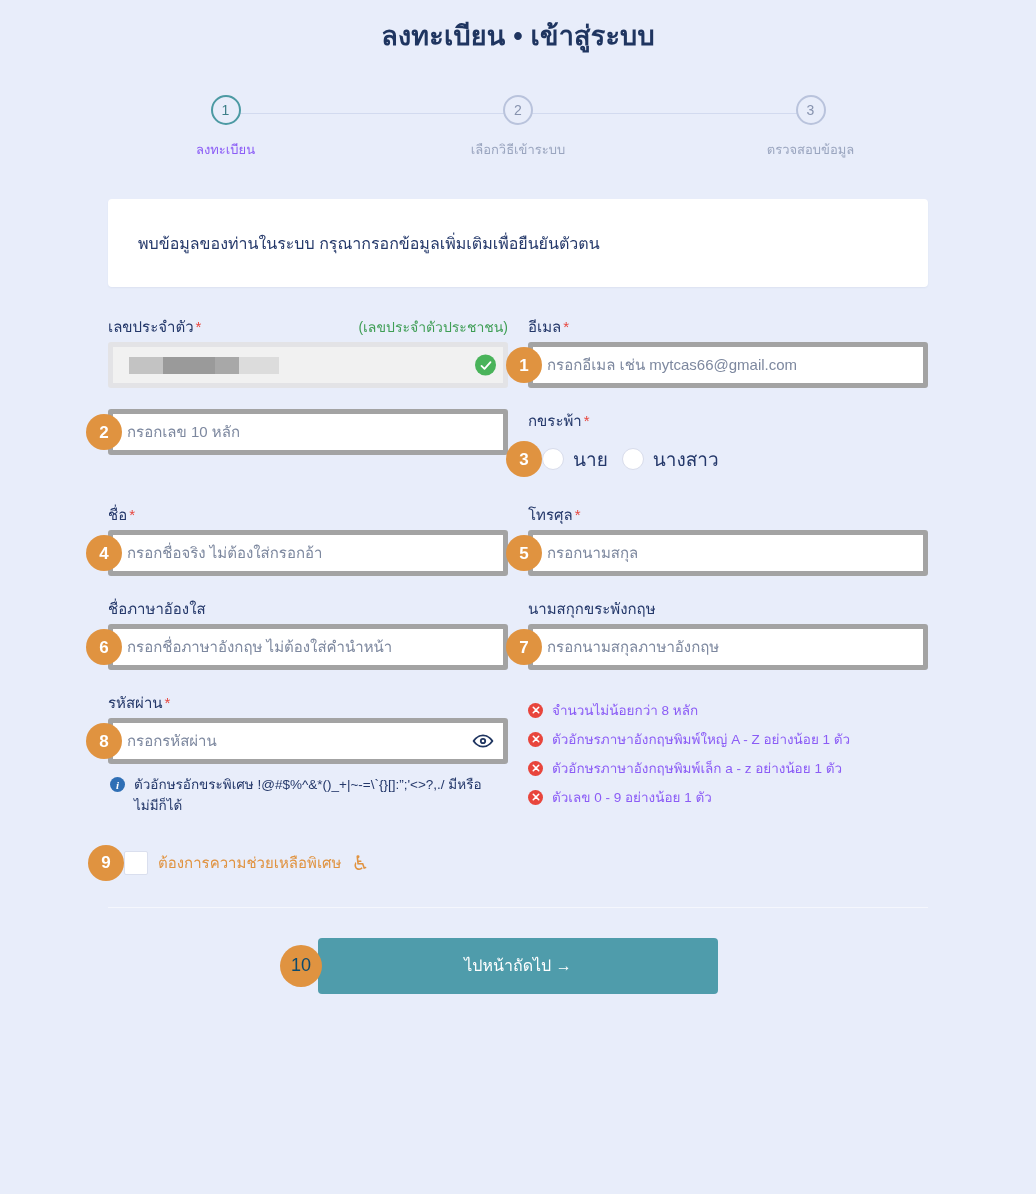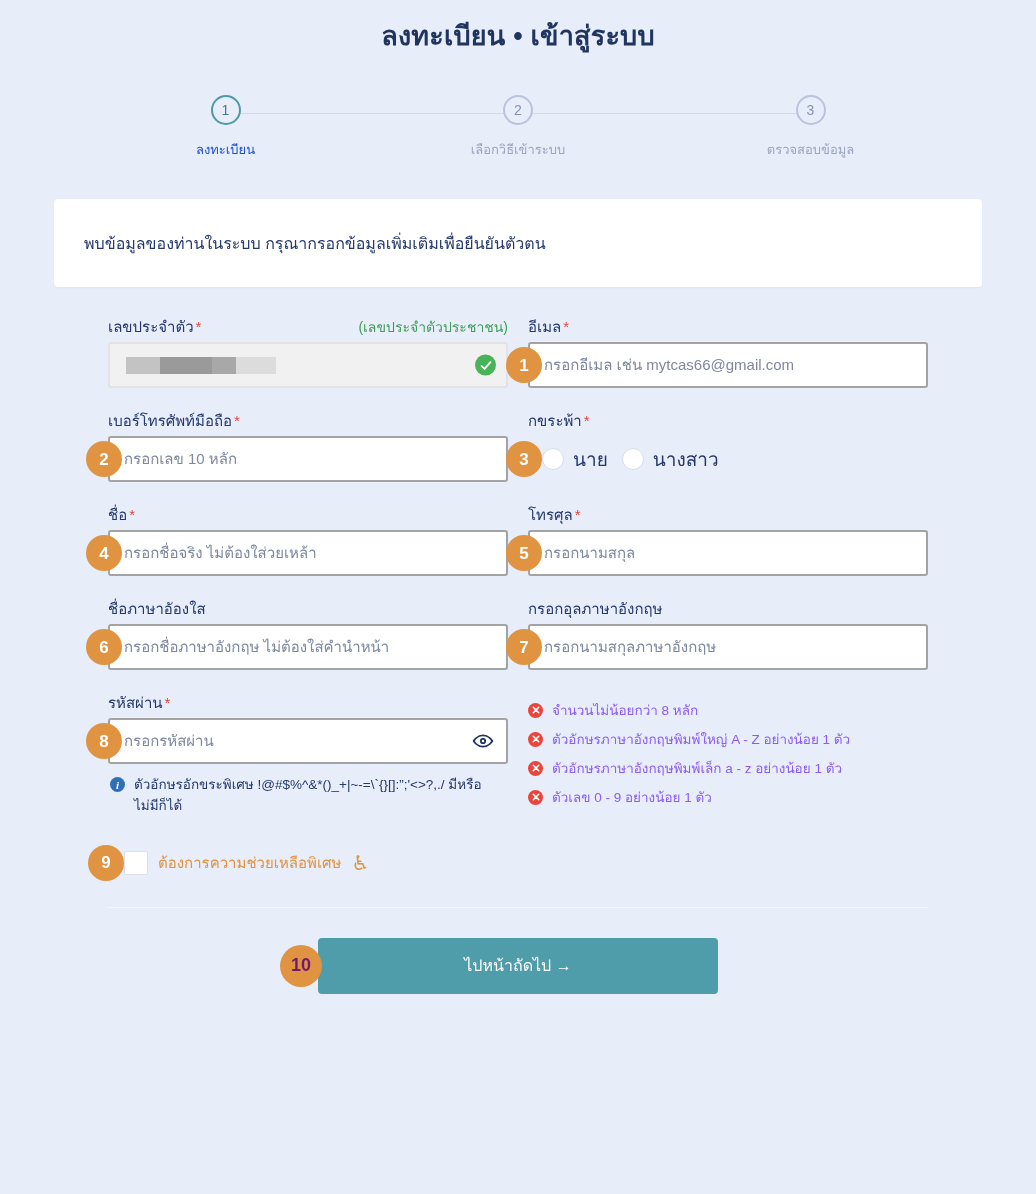--- a/index.html
+++ b/index.html
@@ -71,26 +71,26 @@
   .step.active .step-circle {
     border-color: #4c9aa3;
     color: #3d7f88;
   }
   .step-label {
     margin-top: 14px;
     font-size: 13px;
     color: #9aa5bf;
     white-space: nowrap;
   }
-  .step.active .step-label { color: #1d4ed8; }
+  .step.active .step-label { color: #8b5cf6; }
 
   
   .notice {
     margin: 24px auto 0;
-    width: 928px;
+    width: 820px;
     min-height: 88px;
     background: #ffffff;
     border-radius: 4px;
     display: flex;
     align-items: center;
     padding: 0 30px;
     box-shadow: 0 1px 2px rgba(40,60,110,.06);
   }
   .notice-text {
     font-size: 16px;
@@ -130,21 +130,21 @@
   }
 
   .field {
     position: relative;
     height: 46px;
   }
   .input {
     width: 100%;
     height: 46px;
     background: #ffffff;
-    border: 2px solid #a3a3a3;
+    border: 5px solid #a3a3a3;
     border-radius: 3px;
     font-size: 15px;
     color: #7d889f;
     padding: 0 44px 0 14px;
     display: flex;
     align-items: center;
     font-family: "Liberation Sans", "DejaVu Sans", sans-serif;
   }
   .input.filled { background: #f1f1f1; border-color: #e3e3e6; }
 
@@ -335,23 +335,23 @@
   }
   .badge-10 {
     position: absolute;
     left: 172px;
     top: 50%;
     transform: translateY(-50%);
     width: 42px;
     height: 42px;
     border-radius: 50%;
     background: #e09340;
-    color: #701a75;
+    color: #0c4a6e;
     font-size: 18px;
-    font-weight: bold;
+    font-weight: normal;
     display: flex;
     align-items: center;
     justify-content: center;
     z-index: 5;
   }
 </style>
 </head>
 <body>
 
 <div class="page">
@@ -411,23 +411,20 @@
         </div>
         <div class="field">
           <span class="badge badge-email on-left">1</span>
           <div class="input">กรอกอีเมล เช่น mytcas66@gmail.com</div>
         </div>
       </div>
     </div>
 
     <div class="row">
       <div class="col">
-        <div class="label-line">
-          <span class="label"><span>เบอร์โทรศัพท์มือถือ</span><span class="req">*</span></span>
-        </div>
         <div class="field">
           <span class="badge on-left">2</span>
           <div class="input">กรอกเลข 10 หลัก</div>
         </div>
       </div>
 
       <div class="col">
         <div class="label-line">
           <span class="label"><span>กขระพ้า</span><span class="req">*</span></span>
         </div>
@@ -447,21 +444,21 @@
       </div>
     </div>
 
     <div class="row">
       <div class="col">
         <div class="label-line">
           <span class="label"><span>ชื่อ</span><span class="req">*</span></span>
         </div>
         <div class="field">
           <span class="badge on-left">4</span>
-          <div class="input">กรอกชื่อจริง ไม่ต้องใส่วยเหล้า</div>
+          <div class="input">กรอกชื่อจริง ไม่ต้องใส่กรอกอ้า</div>
         </div>
       </div>
 
       <div class="col">
         <div class="label-line">
           <span class="label"><span>โทรศุล</span><span class="req">*</span></span>
         </div>
         <div class="field">
           <span class="badge on-left">5</span>
           <div class="input">กรอกนามสกุล</div>
@@ -475,21 +472,21 @@
           <span class="label">ชื่อภาษาอัองใส</span>
         </div>
         <div class="field">
           <span class="badge on-left">6</span>
           <div class="input">กรอกชื่อภาษาอังกฤษ ไม่ต้องใส่คำนำหน้า</div>
         </div>
       </div>
 
       <div class="col">
         <div class="label-line">
-          <span class="label">กรอกอุลภาษาอังกฤษ</span>
+          <span class="label">นามสกุกขระพังกฤษ</span>
         </div>
         <div class="field">
           <span class="badge on-left">7</span>
           <div class="input">กรอกนามสกุลภาษาอังกฤษ</div>
         </div>
       </div>
     </div>
 
     <div class="row pw-row">
       <div class="col">

